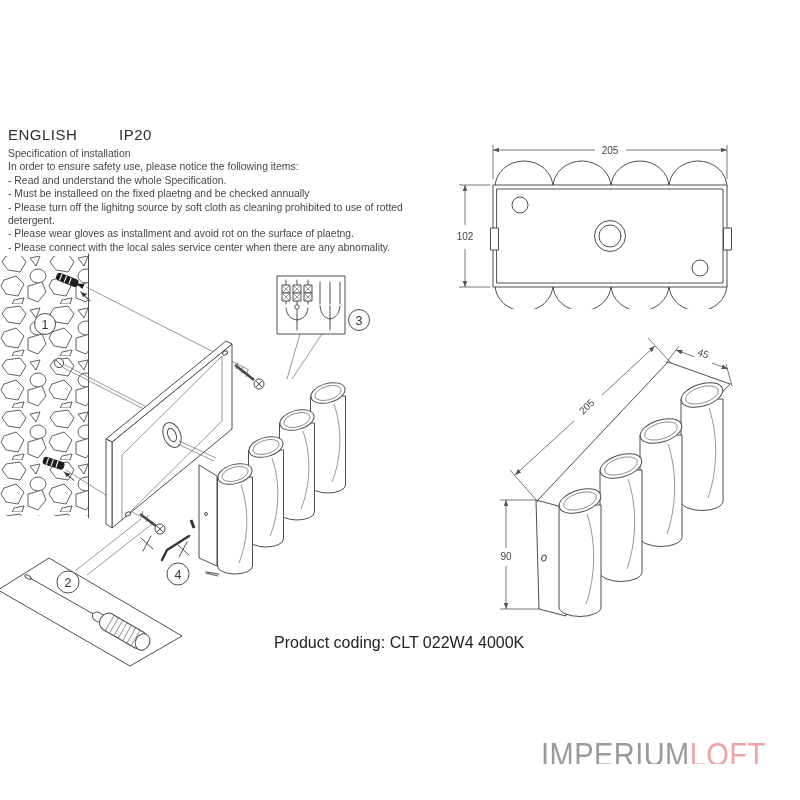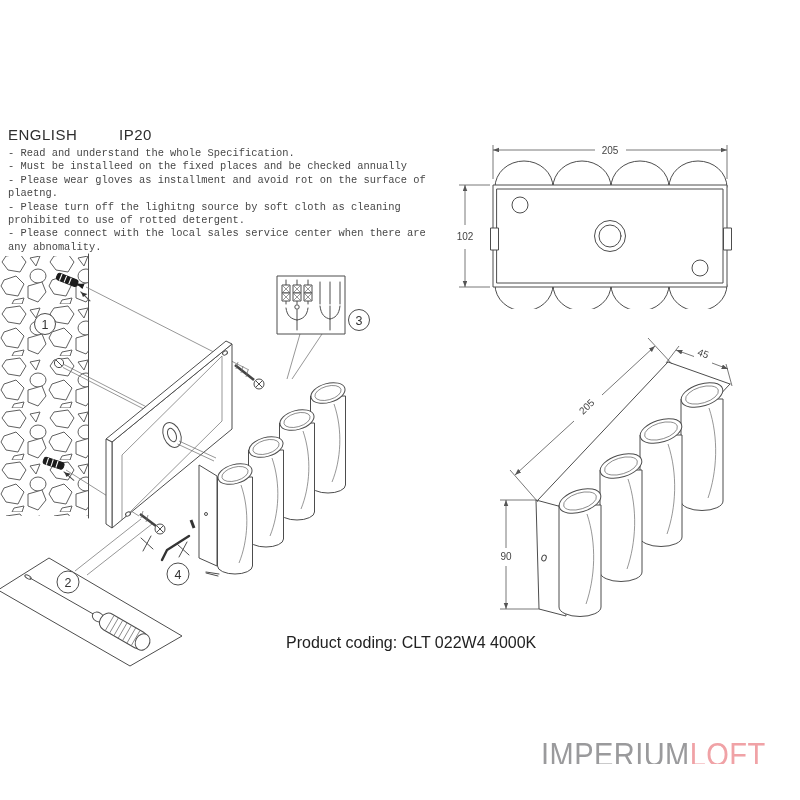--- a/index.html
+++ b/index.html
@@ -2,22 +2,22 @@
 <html><head>
 <meta charset="utf-8">
 <style>
   html,body{margin:0;padding:0;background:#fff;}
   .page{position:relative;width:800px;height:764px;background:#fff;overflow:hidden;
         font-family:"Liberation Sans", sans-serif;color:#3c3c3c;}
   .abs{position:absolute;}
   .hdr{top:126px;left:8px;font-size:15px;color:#2e2e2e;letter-spacing:.5px;}
   .hdr .ip{position:absolute;left:111px;top:0;white-space:nowrap;}
   .spec{top:147px;left:8px;width:430px;font-size:10.4px;line-height:13.4px;color:#474747;}
-  .spec ul{margin:0;padding:0;list-style:none;font-family:Liberation Mono, monospace;}
-  .coding{top:634px;left:286px;font-size:16px;color:#222;white-space:nowrap;}
+  .spec ul{margin:0;padding:0;list-style:none;}
+  .coding{top:634px;left:274px;font-size:16px;color:#222;white-space:nowrap;}
   .logo{top:736px;left:541px;font-size:33px;letter-spacing:.5px;white-space:nowrap;
         transform:scaleX(.88);transform-origin:left top;font-weight:400;}
   svg .ln{fill:none;stroke:#4d4d4d;stroke-width:1;stroke-linecap:round;stroke-linejoin:round;}
   svg .fw{fill:#ffffff;stroke:#4d4d4d;stroke-width:1;stroke-linejoin:round;}
   svg .thin{fill:none;stroke:#6a6a6a;stroke-width:.7;}
   svg .dim{fill:none;stroke:#555;stroke-width:.8;}
   svg .dimt{font-size:10px;fill:#444;}
   svg .ct{font-size:12.5px;fill:#333;}
   svg .dark{fill:#1c1c1c;stroke:#1c1c1c;}
 </style>
@@ -25,25 +25,27 @@
 <body>
 
 <div class="page">
 
   <div class="abs hdr">
     <span>ENGLISH</span>
     <span class="ip">IP20</span>
   </div>
 
   <div class="abs spec">
+    <div>Specification of installation</div>
+    <div>In order to ensure safety use, please notice the following items:</div>
     <ul>
       <li>- Read and understand the whole Specification.</li>
-      <li>- Must be installeed on the fixed places and be checked annually</li>
+      <li>- Must be installeed on the fixed plaetng and be checked annually</li>
+      <li>- Please turn off the lighitng source by soft cloth as cleaning prohibited to use of rotted detergent.</li>
       <li>- Please wear gloves as installment and avoid rot on the surface of plaetng.</li>
-      <li>- Please turn off the lighitng source by soft cloth as cleaning prohibited to use of rotted detergent.</li>
       <li>- Please connect with the local sales service center when there are any abnomality.</li>
     </ul>
   </div>
 
   <svg class="abs" style="left:0;top:252px;" width="400" height="420" viewBox="0 0 400 420">
     <defs>
       <pattern id="pebbles" width="48" height="52" patternUnits="userSpaceOnUse">
         <g fill="#fff" stroke="#5f5f5f" stroke-width="1" stroke-linejoin="round">
           <path d="M6,4 L20,2 L26,10 L20,20 L8,18 L2,10 Z"></path>
           <path d="M30,6 L40,4 L36,14 Z"></path>

